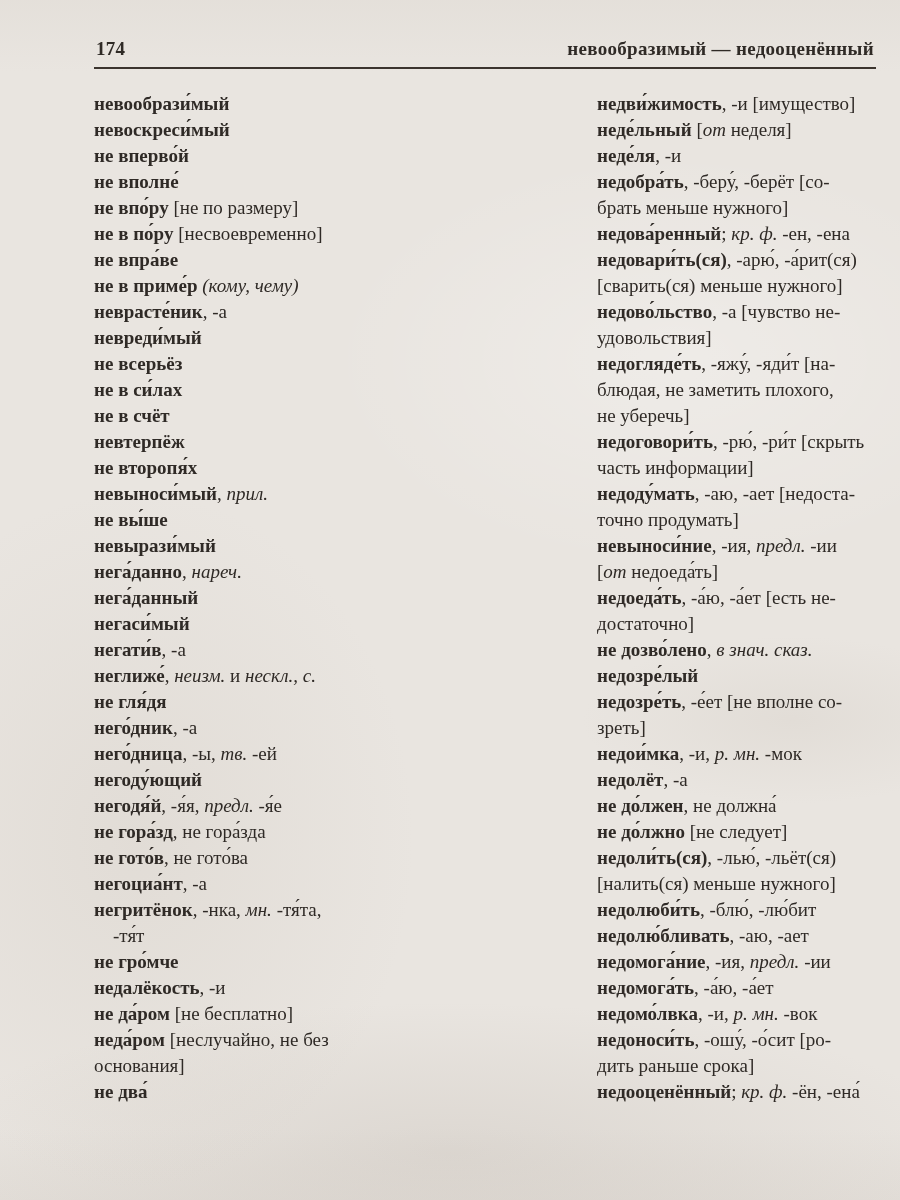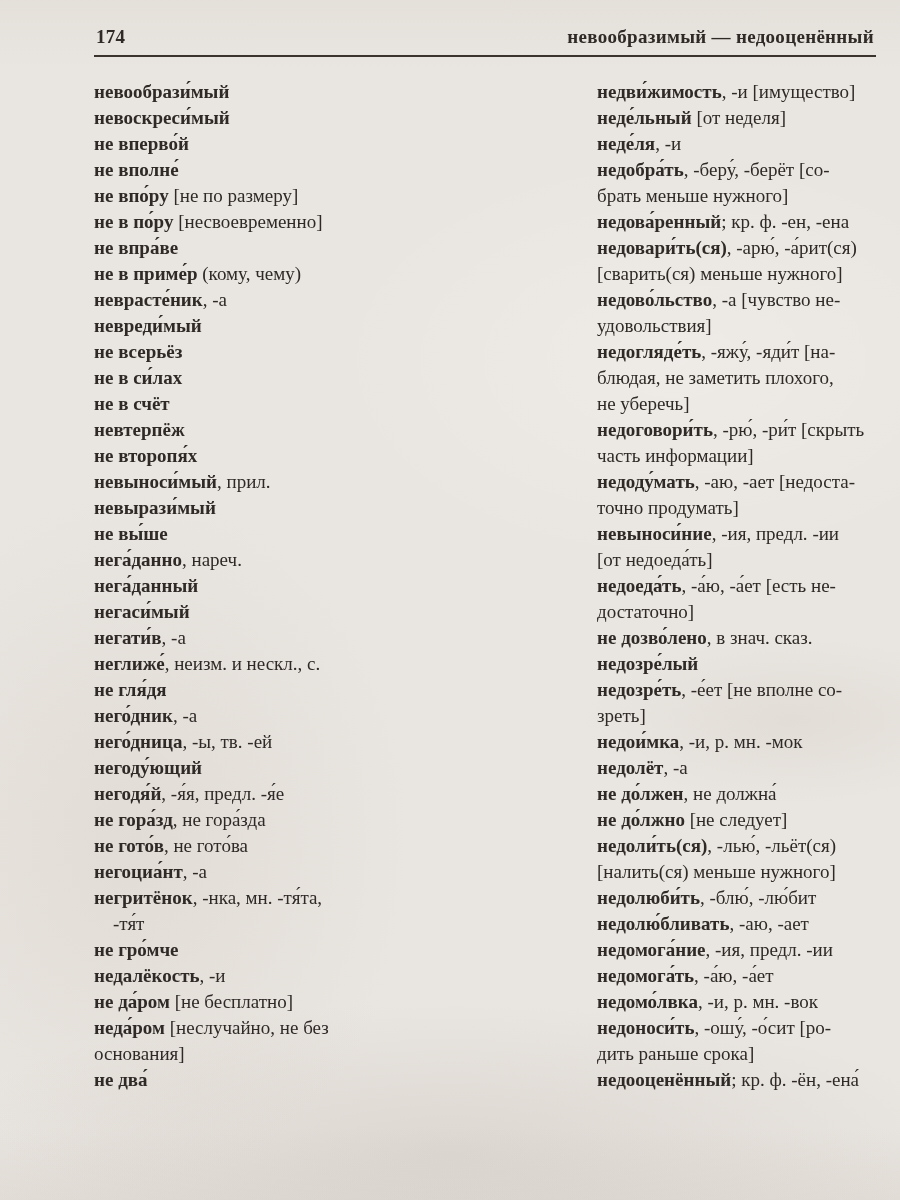--- a/index.html
+++ b/index.html
@@ -22,20 +22,21 @@
       radial-gradient(ellipse 500px 300px at 75% 30%, rgba(255,255,255,0.25), rgba(255,255,255,0) 70%),
       radial-gradient(ellipse 400px 500px at 15% 70%, rgba(190,180,168,0.18), rgba(190,180,168,0) 70%),
       radial-gradient(ellipse 700px 200px at 50% 96%, rgba(170,160,150,0.20), rgba(170,160,150,0) 75%),
       radial-gradient(ellipse 300px 120px at 88% 60%, rgba(200,192,182,0.22), rgba(200,192,182,0) 70%),
       linear-gradient(180deg, rgba(214,208,200,0.25) 0%, rgba(233,229,224,0) 6%, rgba(233,229,224,0) 94%, rgba(205,198,190,0.25) 100%);
   }
   .page{
     position:relative;
     width:900px;height:936px;
     padding:26px 24px 0 94px;
+    margin-top:12px;
   }
   .page-header{
     display:flex;
     justify-content:space-between;
     align-items:baseline;
     font-weight:700;
     font-size:19px;
     letter-spacing:0.3px;
     padding:0 2px 0 2px;
   }
@@ -58,21 +59,21 @@
   .col-right{flex:1;}
   .col-divider{
     width:1px;
     background:#5a524a;
     margin:2px 20px 6px 8px;
   }
   .entry{
     white-space:pre-wrap;
   }
   .entry .b{font-weight:700;}
-  .entry .i{}
+  .entry .i{font-style:italic;}
   .entry .r{font-weight:400;}
 </style>
 </head>
 <body>
 
 <div class="texture"></div>
 
 <div class="page">
   <div class="page-header">
     <span>174</span>
@@ -90,22 +91,22 @@
         <div class="entry"><span class="b">не впра́ве</span></div>
         <div class="entry"><span class="b">не в приме́р</span><span class="r"> </span><span class="i">(кому, чему)</span></div>
         <div class="entry"><span class="b">неврасте́ник</span><span class="r">, -а</span></div>
         <div class="entry"><span class="b">невреди́мый</span></div>
         <div class="entry"><span class="b">не всерьёз</span></div>
         <div class="entry"><span class="b">не в си́лах</span></div>
         <div class="entry"><span class="b">не в счёт</span></div>
         <div class="entry"><span class="b">невтерпёж</span></div>
         <div class="entry"><span class="b">не второпя́х</span></div>
         <div class="entry"><span class="b">невыноси́мый</span><span class="r">, </span><span class="i">прил.</span></div>
+        <div class="entry"><span class="b">не вы́ше</span></div>
         <div class="entry"><span class="b">невырази́мый</span></div>
-        <div class="entry"><span class="b">не вы́ше</span></div>
         <div class="entry"><span class="b">нега́данно</span><span class="r">, </span><span class="i">нареч.</span></div>
         <div class="entry"><span class="b">нега́данный</span></div>
         <div class="entry"><span class="b">негаси́мый</span></div>
         <div class="entry"><span class="b">негати́в</span><span class="r">, -а</span></div>
         <div class="entry"><span class="b">неглиже́</span><span class="r">, </span><span class="i">неизм.</span><span class="r"> и </span><span class="i">нескл., с.</span></div>
         <div class="entry"><span class="b">не гля́дя</span></div>
         <div class="entry"><span class="b">него́дник</span><span class="r">, -а</span></div>
         <div class="entry"><span class="b">него́дница</span><span class="r">, -ы, </span><span class="i">тв.</span><span class="r"> -ей</span></div>
         <div class="entry"><span class="b">негоду́ющий</span></div>
         <div class="entry"><span class="b">негодя́й</span><span class="r">, -я́я, </span><span class="i">предл.</span><span class="r"> -я́е</span></div>

